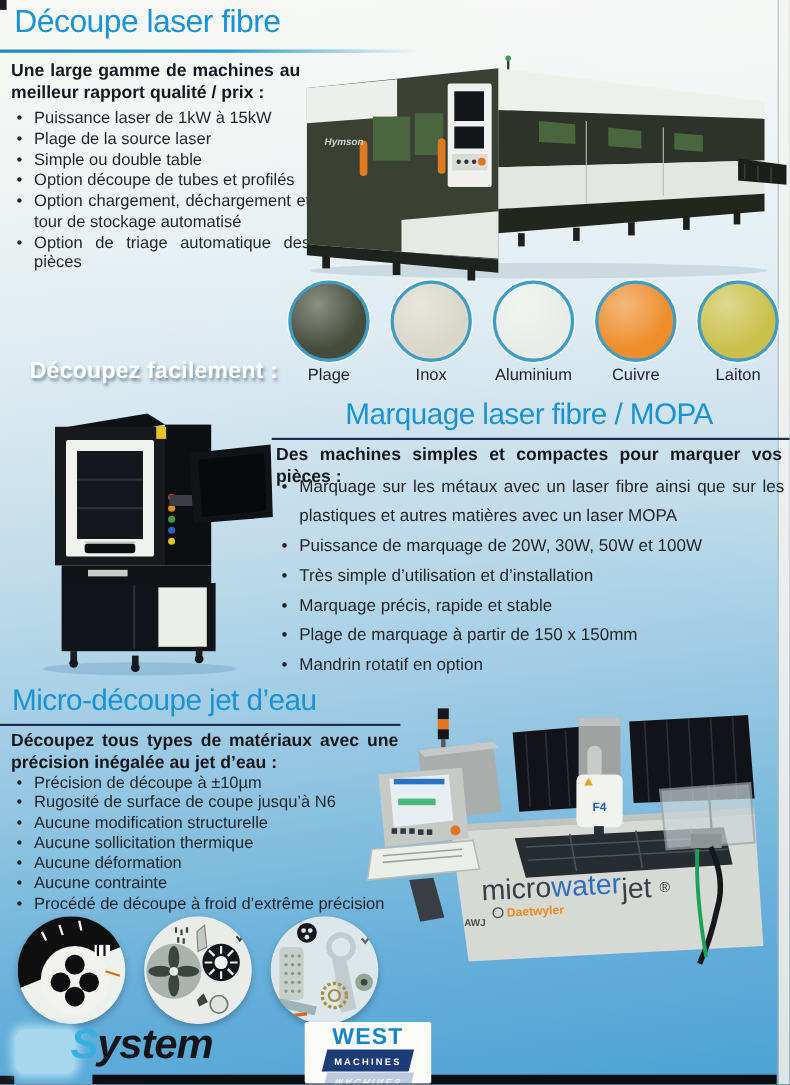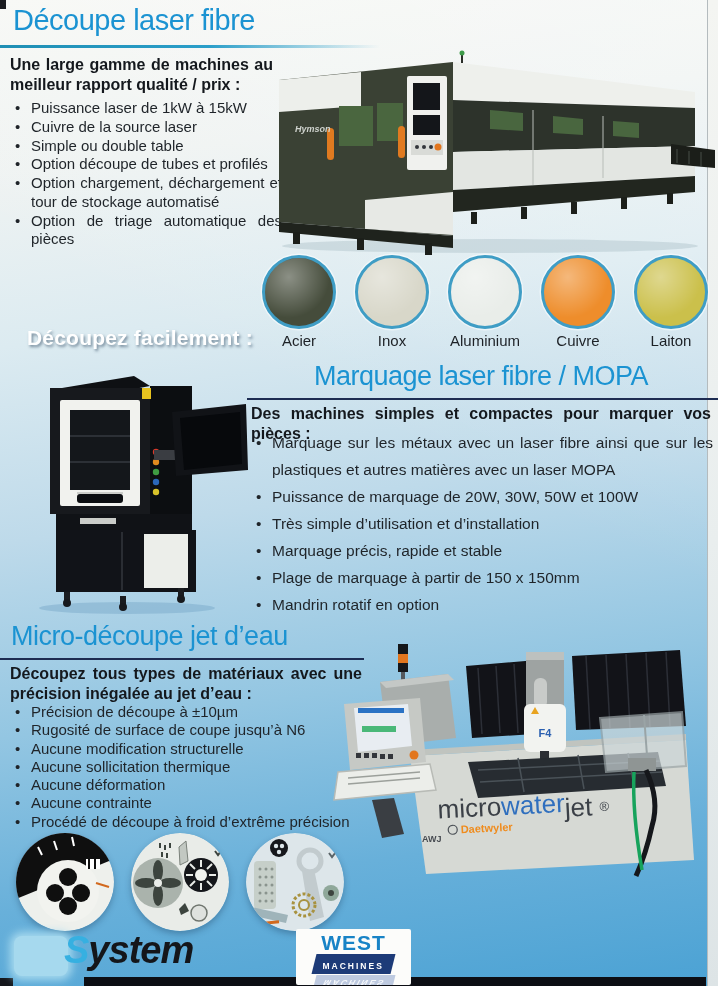--- a/index.html
+++ b/index.html
@@ -59,21 +59,21 @@
   <div class="abs" style="left:84px;top:977px;width:622px;height:9px;background:#0c0e14;"></div>
   <div class="abs" style="left:0;top:978px;width:13px;height:8px;background:#15171c;"></div>
 
   <div class="abs sec-title" style="left:13px;top:4px;font-size:29px;">Découpe laser fibre</div>
   <div class="abs rule-teal" style="left:0;top:45px;width:380px;"></div>
 
   <div class="abs intro" style="left:10px;top:55px;width:263px;font-size:16px;line-height:20px;">Une large gamme de machines au meilleur rapport qualité / prix :</div>
 
   <ul class="abs blist" style="left:10px;top:99px;width:272px;font-size:15px;line-height:18.75px;">
     <li>Puissance laser de 1kW à 15kW</li>
-    <li>Cuivre de la source laser</li>
+    <li>Plage de la source laser</li>
     <li>Simple ou double table</li>
     <li>Option découpe de tubes et profilés</li>
     <li>Option chargement, déchargement et tour de stockage automatisé</li>
     <li>Option de triage automatique des pièces</li>
   </ul>
 
   <div class="abs tagline" style="left:27px;top:326px;">Découpez facilement :</div>
 
   <svg class="abs" style="left:265px;top:50px;" width="453" height="208" viewBox="0 0 453 208">
     <ellipse cx="225" cy="196" rx="208" ry="7" fill="#9fb4be" opacity="0.35"></ellipse>
@@ -121,21 +121,21 @@
     <rect x="92" y="188" width="7" height="12" fill="#1c1f1a"></rect>
     <rect x="160" y="193" width="7" height="12" fill="#1c1f1a"></rect>
 
     <rect x="196" y="3" width="2" height="10" fill="#2a2e28"></rect>
     <circle cx="197" cy="3" r="2.5" fill="#3f9b4a"></circle>
   </svg>
 
   <div class="abs materials" style="left:256px;top:255px;width:458px;">
     <div class="mat">
       <div class="mat-circle" style="background-color: rgb(69, 76, 59);"></div>
-      <div class="mat-label">Acier</div>
+      <div class="mat-label">Plage</div>
     </div>
     <div class="mat">
       <div class="mat-circle" style="background-color: rgb(216, 215, 201);"></div>
       <div class="mat-label">Inox</div>
     </div>
     <div class="mat">
       <div class="mat-circle" style="background-color: rgb(233, 237, 233);"></div>
       <div class="mat-label">Aluminium</div>
     </div>
     <div class="mat">
@@ -369,19 +369,19 @@
         <circle cx="85" cy="60" r="3" fill="#3c443e"></circle>
       <path d="M83,20 l3,4 l7,-9" stroke="#5a6468" stroke-width="2" fill="none"></path>
       <polygon points="6,74 42,82 40,90 4,82" fill="#9fb4ba"></polygon>
       <rect x="18" y="88" width="15" height="3" fill="#d2691e" transform="rotate(-6 25 89)"></rect>
     </svg>
   </div>
 
   <div class="abs sys-patch" style="left:14px;top:936px;"></div>
   <div class="abs sys-text" style="left:64px;top:929px;"><span class="s">S</span><span>ystem</span></div>
 
-  <div class="abs west-card" style="left:296px;top:929px;">
+  <div class="abs west-card" style="left:277px;top:929px;">
     <div class="west-word">WEST</div>
     <div class="west-bar"><span>MACHINES</span></div>
     <div class="west-reflect"><span>MACHINES</span></div>
   </div>
 
 </div>
 
 </body></html>

